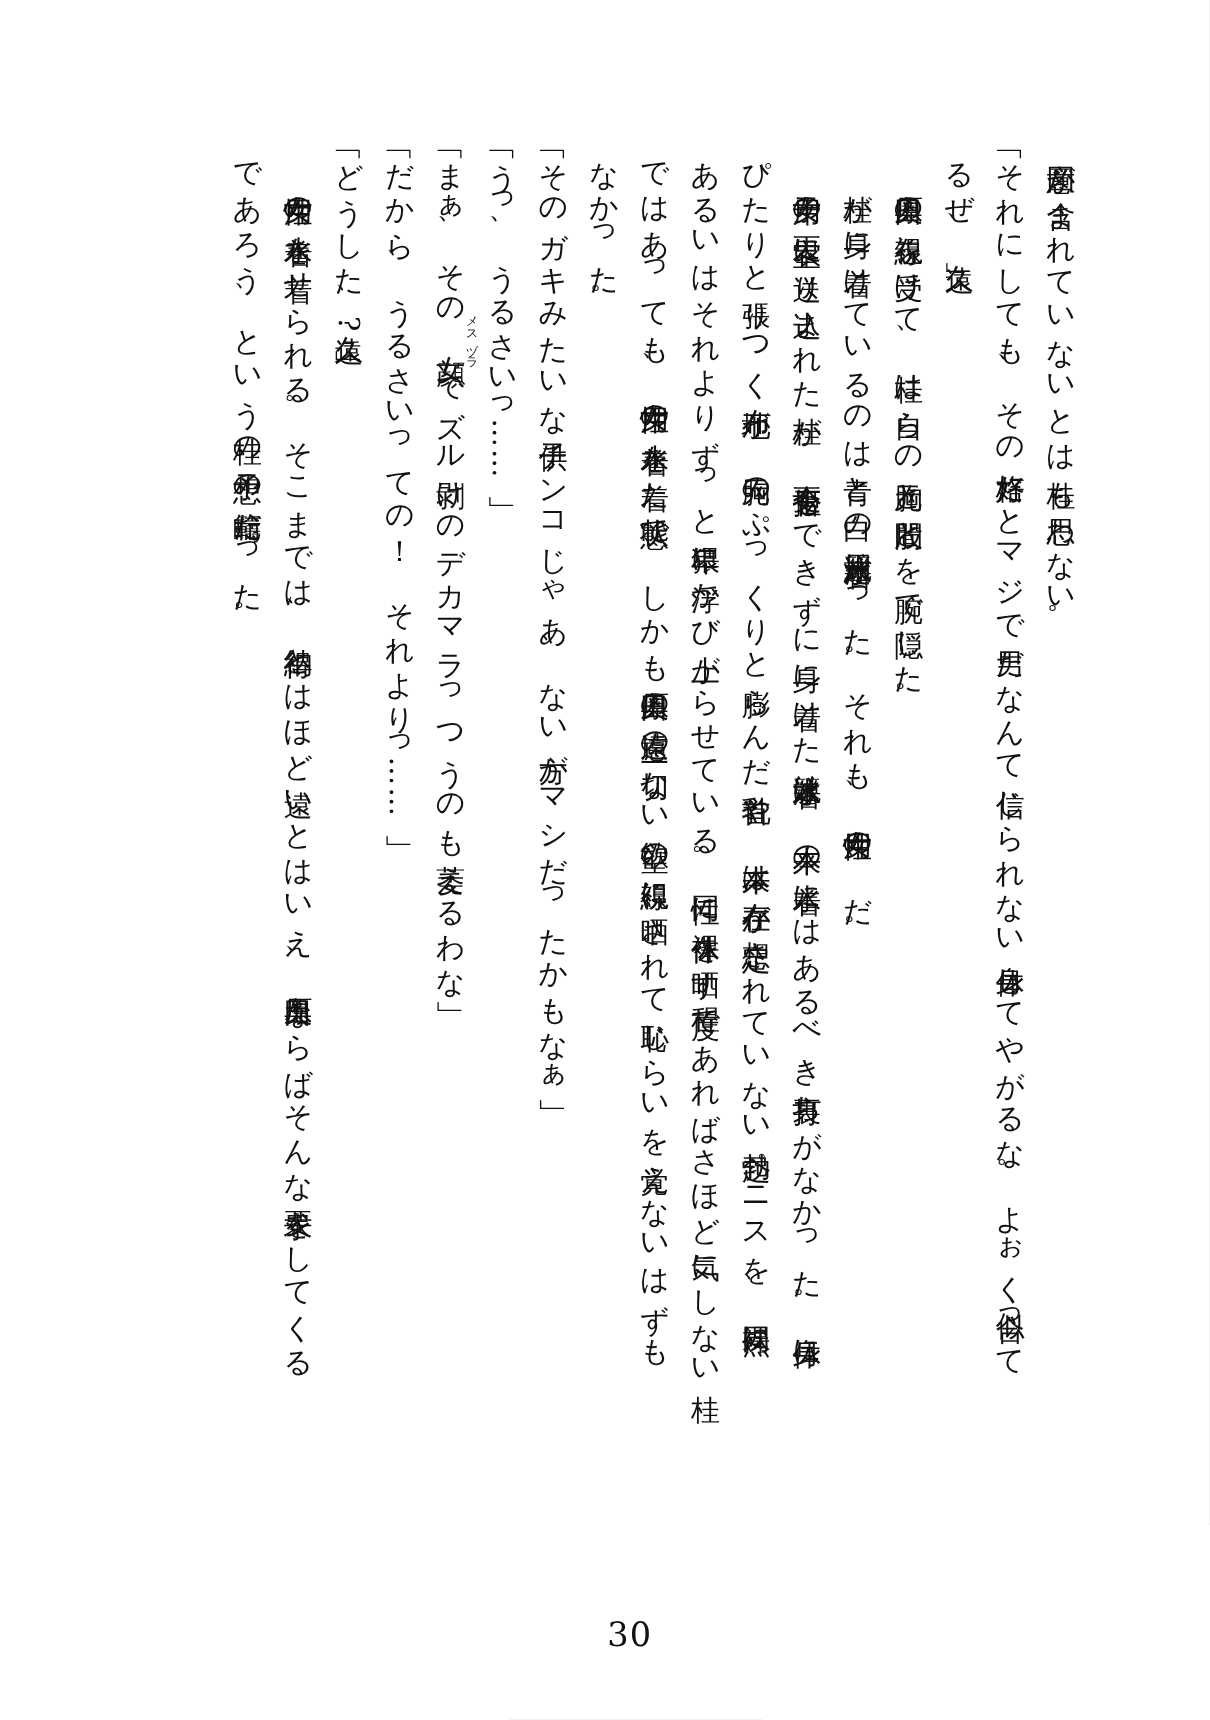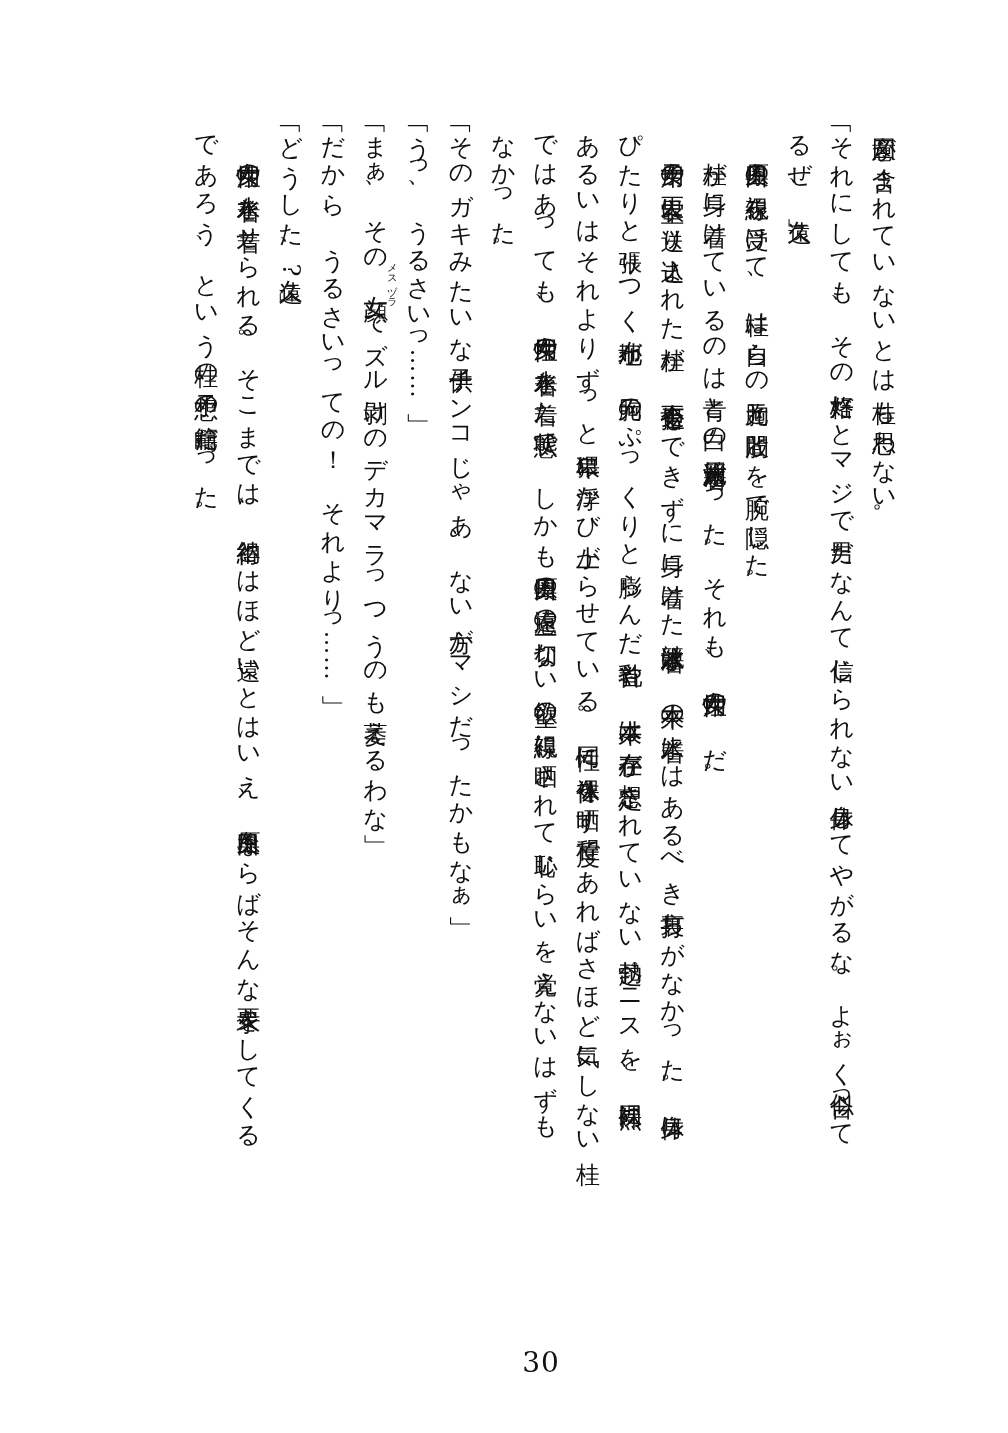--- a/index.html
+++ b/index.html
@@ -34,21 +34,20 @@
   ruby rt {
     font-size: 10px;
     letter-spacing: 0;
     font-family: "DejaVu Serif", "Liberation Serif", serif;
   }
   .page-number {
     position: absolute;
     top: 1346px;
     left: 506px;
     width: 70px;
-    text-align: center;
     font-size: 28px;
     letter-spacing: 1px;
   }
 </style>
 </head>
 <body>
 
 <div class="page">
   <div class="text-block" id="text-block">
       <p class="para">意図が含まれていないとは桂も思わない。</p>

